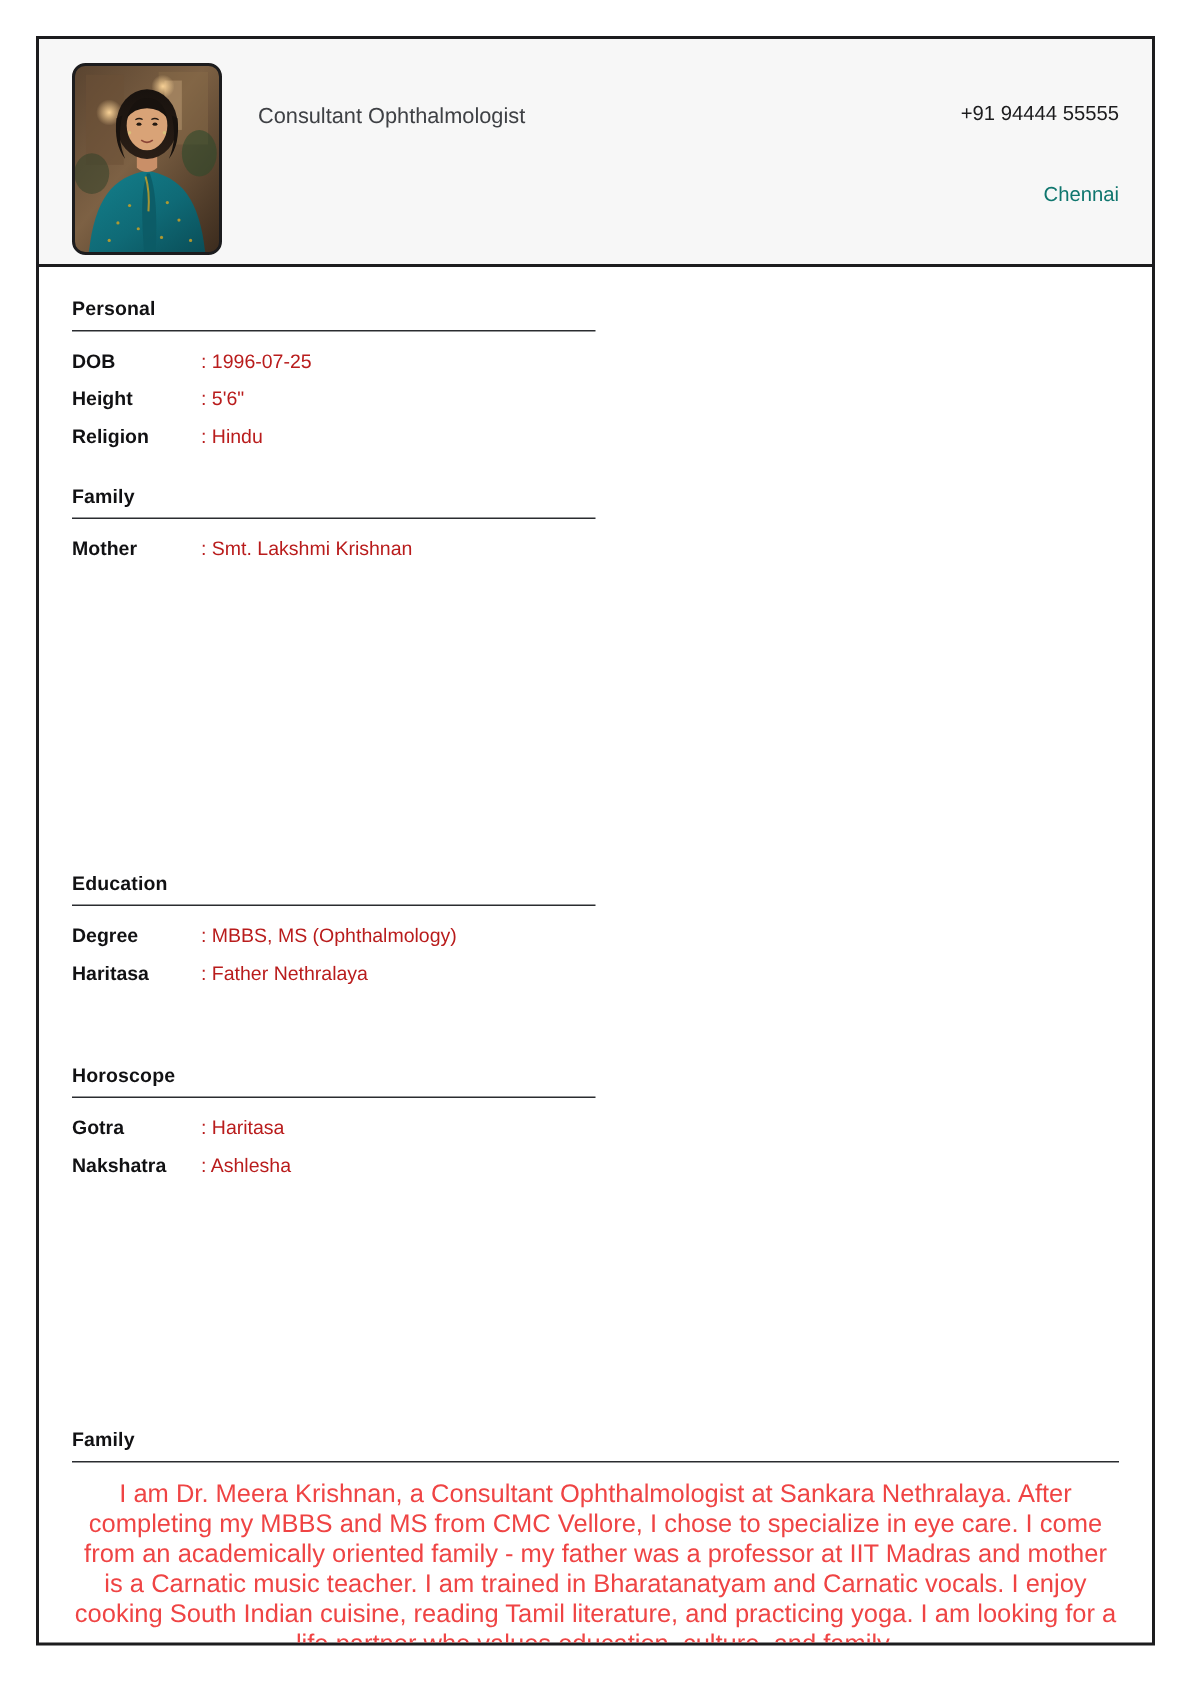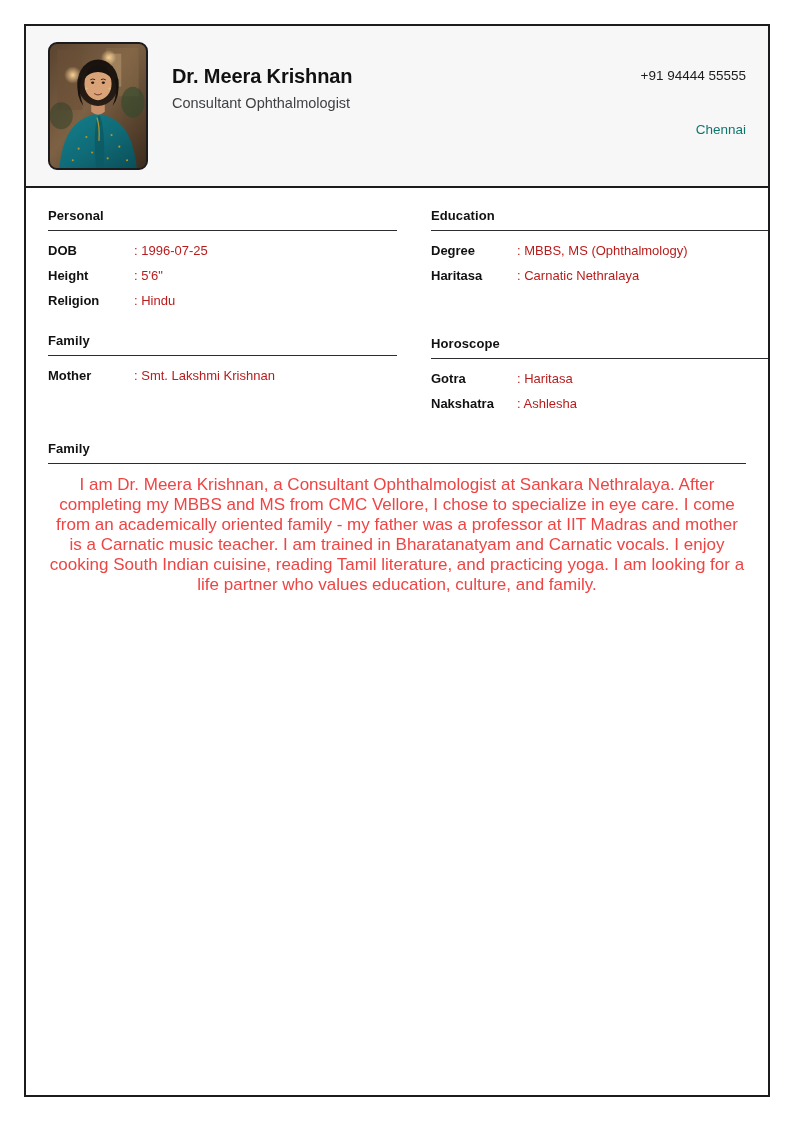--- a/index.html
+++ b/index.html
@@ -90,20 +90,21 @@
 
   
   .body-area {
     padding: 20px 22px 0 22px;
     flex: 1 1 auto;
   }
 
   .columns {
     display: flex;
     gap: 34px;
+    flex-direction: column;
   }
   .col { width: 349px; flex: 0 0 349px; }
 
   .section-title {
     font-size: 13px;
     font-weight: bold;
     color: #111113;
     letter-spacing: 0.1px;
     padding-bottom: 7px;
   }
@@ -216,21 +217,20 @@
           <ellipse cx="55.5" cy="40" rx="1.7" ry="1.2" fill="#241a12"></ellipse>
           <path d="M42 37 q2.5 -1.6 5 -0.2" stroke="#241a12" stroke-width="0.9" fill="none"></path>
           <path d="M53 36.8 q2.5 -1.4 5 0.2" stroke="#241a12" stroke-width="0.9" fill="none"></path>
           <path d="M46 51 q4 3 8 0" stroke="#8a4436" stroke-width="1.2" fill="none"></path>
           <circle cx="38" cy="46" r="1.2" fill="#d8c07a"></circle>
           <circle cx="62" cy="46" r="1.2" fill="#d8c07a"></circle>
         </svg>
       </div>
 
       <div class="identity">
-        <div class="person-name">Dr. Meera Krishnan</div>
         <div class="person-title">Consultant Ophthalmologist</div>
       </div>
 
       <div class="contact">
         <div class="phone">+91 94444 55555</div>
         <div class="city">Chennai</div>
       </div>
     </div>
 
     <div class="body-area">
@@ -278,21 +278,21 @@
           <div>
             <div class="section-title">Education</div>
             <div class="rule"></div>
             <div class="rows">
               <div class="row">
                 <span class="k">Degree</span>
                 <span class="v">MBBS, MS (Ophthalmology)</span>
               </div>
               <div class="row">
                 <span class="k">Haritasa</span>
-                <span class="v">Carnatic Nethralaya</span>
+                <span class="v">Father Nethralaya</span>
               </div>
             </div>
           </div>
 
           <div class="block-gap-tall"></div>
 
           <div>
             <div class="section-title">Horoscope</div>
             <div class="rule"></div>
             <div class="rows">

